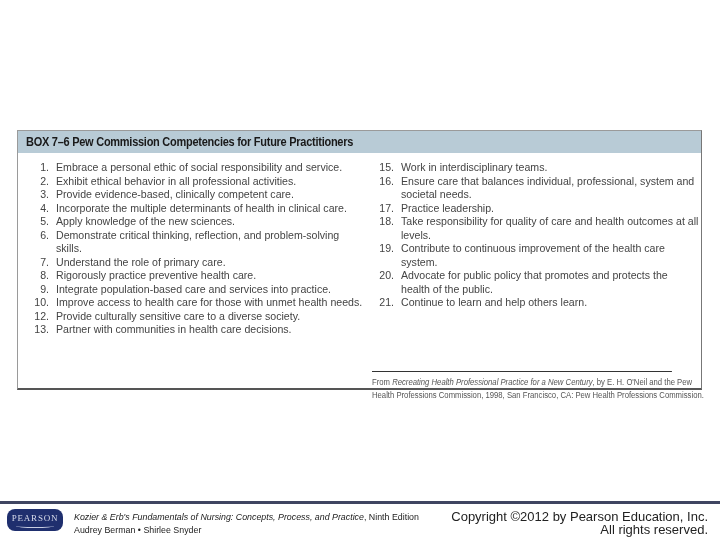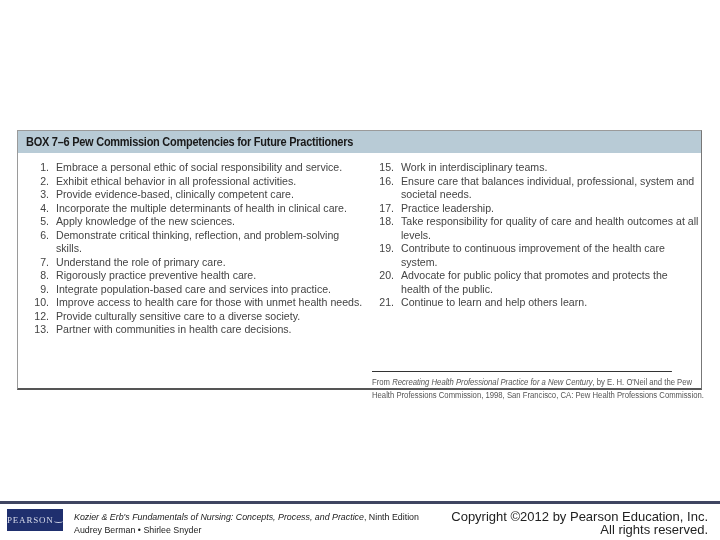--- a/index.html
+++ b/index.html
@@ -8,21 +8,21 @@
   .box-header { height:22px; background:#b8cbd6; display:flex; align-items:center; padding-left:8px; }
   .box-title { font-family:"Liberation Sans", sans-serif; font-weight:bold; font-size:12.5px; color:#1a1a1a; letter-spacing:-0.3px; transform:scaleX(0.88); transform-origin:left center; white-space:nowrap; }
   .col { position:absolute; top:30px; font-size:10.6px; color:#444; line-height:13.5px; }
   .col.left { left:6px; width:342px; }
   .col.right { left:351px; width:330px; }
   .item { display:flex; }
   .num { width:25px; text-align:right; padding-right:7px; flex:none; }
   .txt { flex:1; }
   .source { position:absolute; left:354px; top:240px; width:326px; border-top:1px solid #333; padding-top:4px; font-size:8.4px; line-height:13px; color:#555; transform:scaleX(0.92); transform-origin:left top; white-space:nowrap; }
   .footer-rule { position:absolute; left:0; top:501px; width:720px; height:3px; background:#3f4561; }
-  .logo { position:absolute; left:7px; top:509px; width:56px; height:22px; background:#1f2f6e; display:flex; flex-direction:row; align-items:center; justify-content:center; }
+  .logo { position:absolute; left:7px; top:509px; width:56px; height:22px; background:#1f2f6e; display:flex; flex-direction:column; align-items:center; justify-content:center;border-radius:8px; }
   .logo-text { color:#d8dceb; font-family:"Liberation Serif", serif; font-size:9px; letter-spacing:0.8px; }
   .logo-swoosh { width:38px; height:3px; border-bottom:1px solid #c9cfe3; border-radius:0 0 50% 50%; margin-top:1px; }
   .cite { position:absolute; left:74px; top:510px; font-size:9.5px; color:#222; line-height:13px; white-space:nowrap; transform:scaleX(0.93); transform-origin:left top; }
   .cite i { font-style:italic; }
   .copy { position:absolute; right:12px; top:510px; font-size:13px; color:#222; line-height:13px; text-align:right; white-space:nowrap; }
 </style>
 </head>
 <body>
 
 <div class="box">

